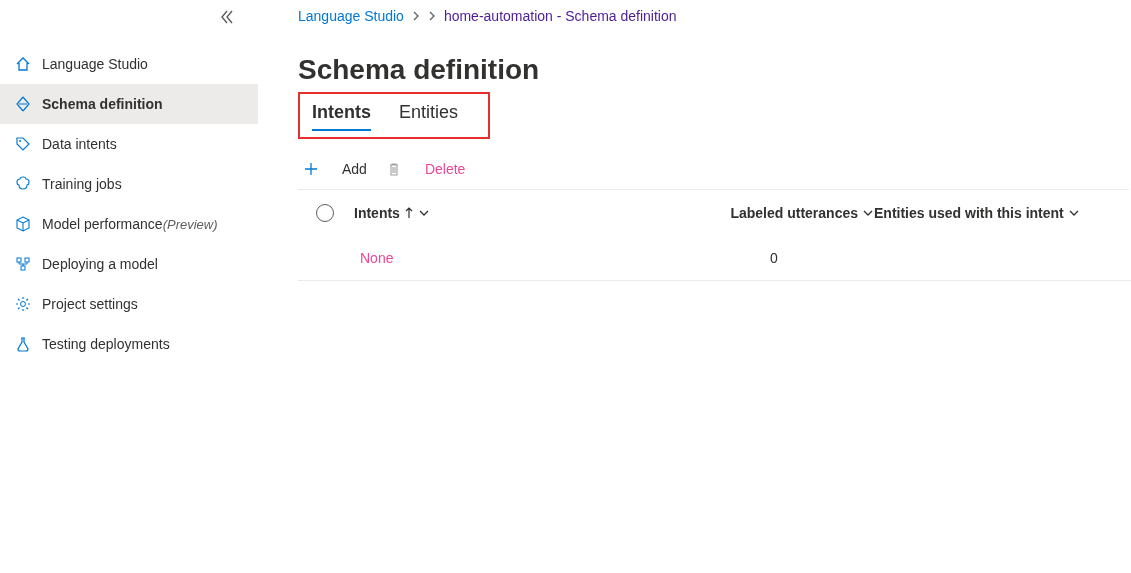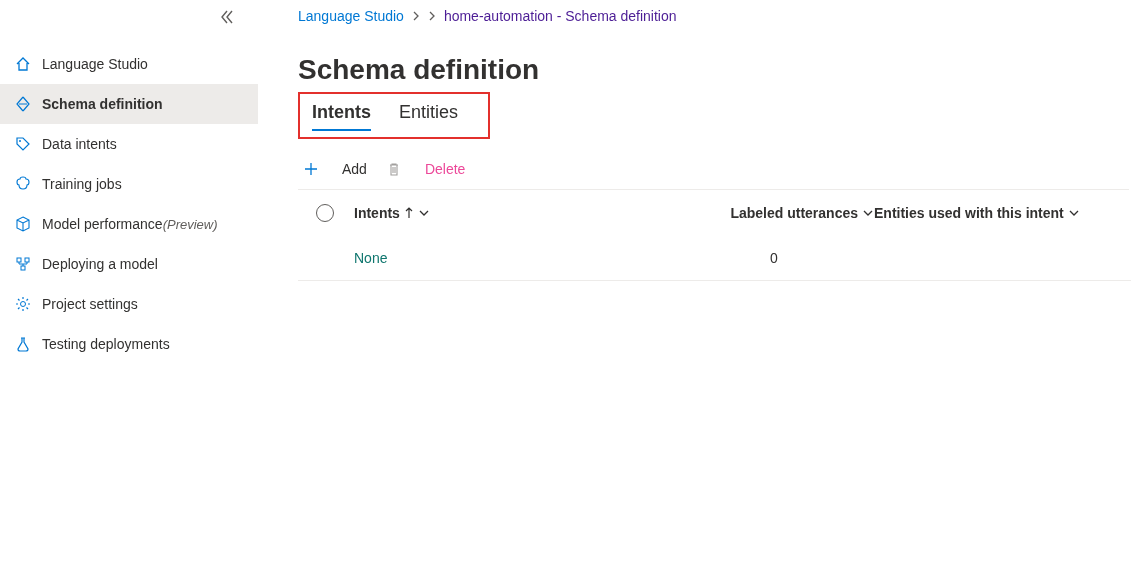--- a/index.html
+++ b/index.html
@@ -136,22 +136,23 @@
     height: 18px;
     border: 1.5px solid #605e5c;
     border-radius: 50%;
     margin-left: 18px;
     cursor: pointer;
   }
   .table-row {
     border-bottom: 1px solid #edebe9;
   }
   .table-row .intent-link {
-    color: #0f766e;
-    cursor: pointer;
+    color: #ec4899;
+    cursor: pointer;
+    margin-left: 6px;
   }
   .col-utter { text-align: center; }
   .col-ent-header { white-space: nowrap; }
   svg { display: block; }
   .preview-tag { font-style: italic; font-size: 13px; color: #605e5c; }
 </style>
 </head>
 <body>
 
 <div class="sidebar">

